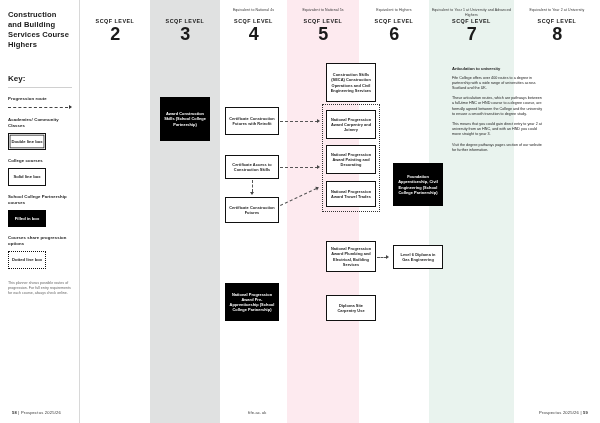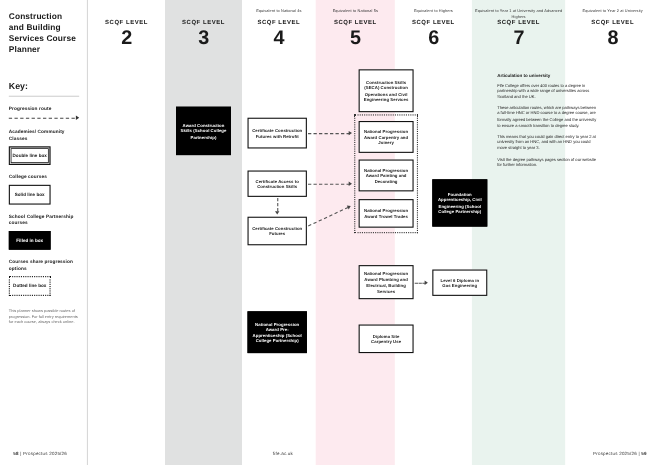--- a/index.html
+++ b/index.html
@@ -119,21 +119,21 @@
     <div class="band" style="width:70px;background:#ffffff;"></div>
     <div class="band" style="width:70px;background:#e0e1e1;"></div>
     <div class="band" style="width:67px;background:#ffffff;"></div>
     <div class="band" style="width:72px;background:#fdeaef;"></div>
     <div class="band" style="width:70px;background:#ffffff;"></div>
     <div class="band" style="width:85px;background:#e9f3ee;"></div>
     <div class="band" style="width:86px;background:#ffffff;"></div>
   </div>
 
   <div class="keypanel">
-    <div class="doc-title">Construction and Building Services Course Planner</div>
+    <div class="doc-title">Construction and Building Services Course Highers</div>
 
     <div class="key-head">Key:</div>
 
     <div class="key-item">
       <div class="key-label">Progression route</div>
       <div class="arrow-row">
         <span class="dashline"></span>
         <span class="arrowhead"></span>
       </div>
     </div>

